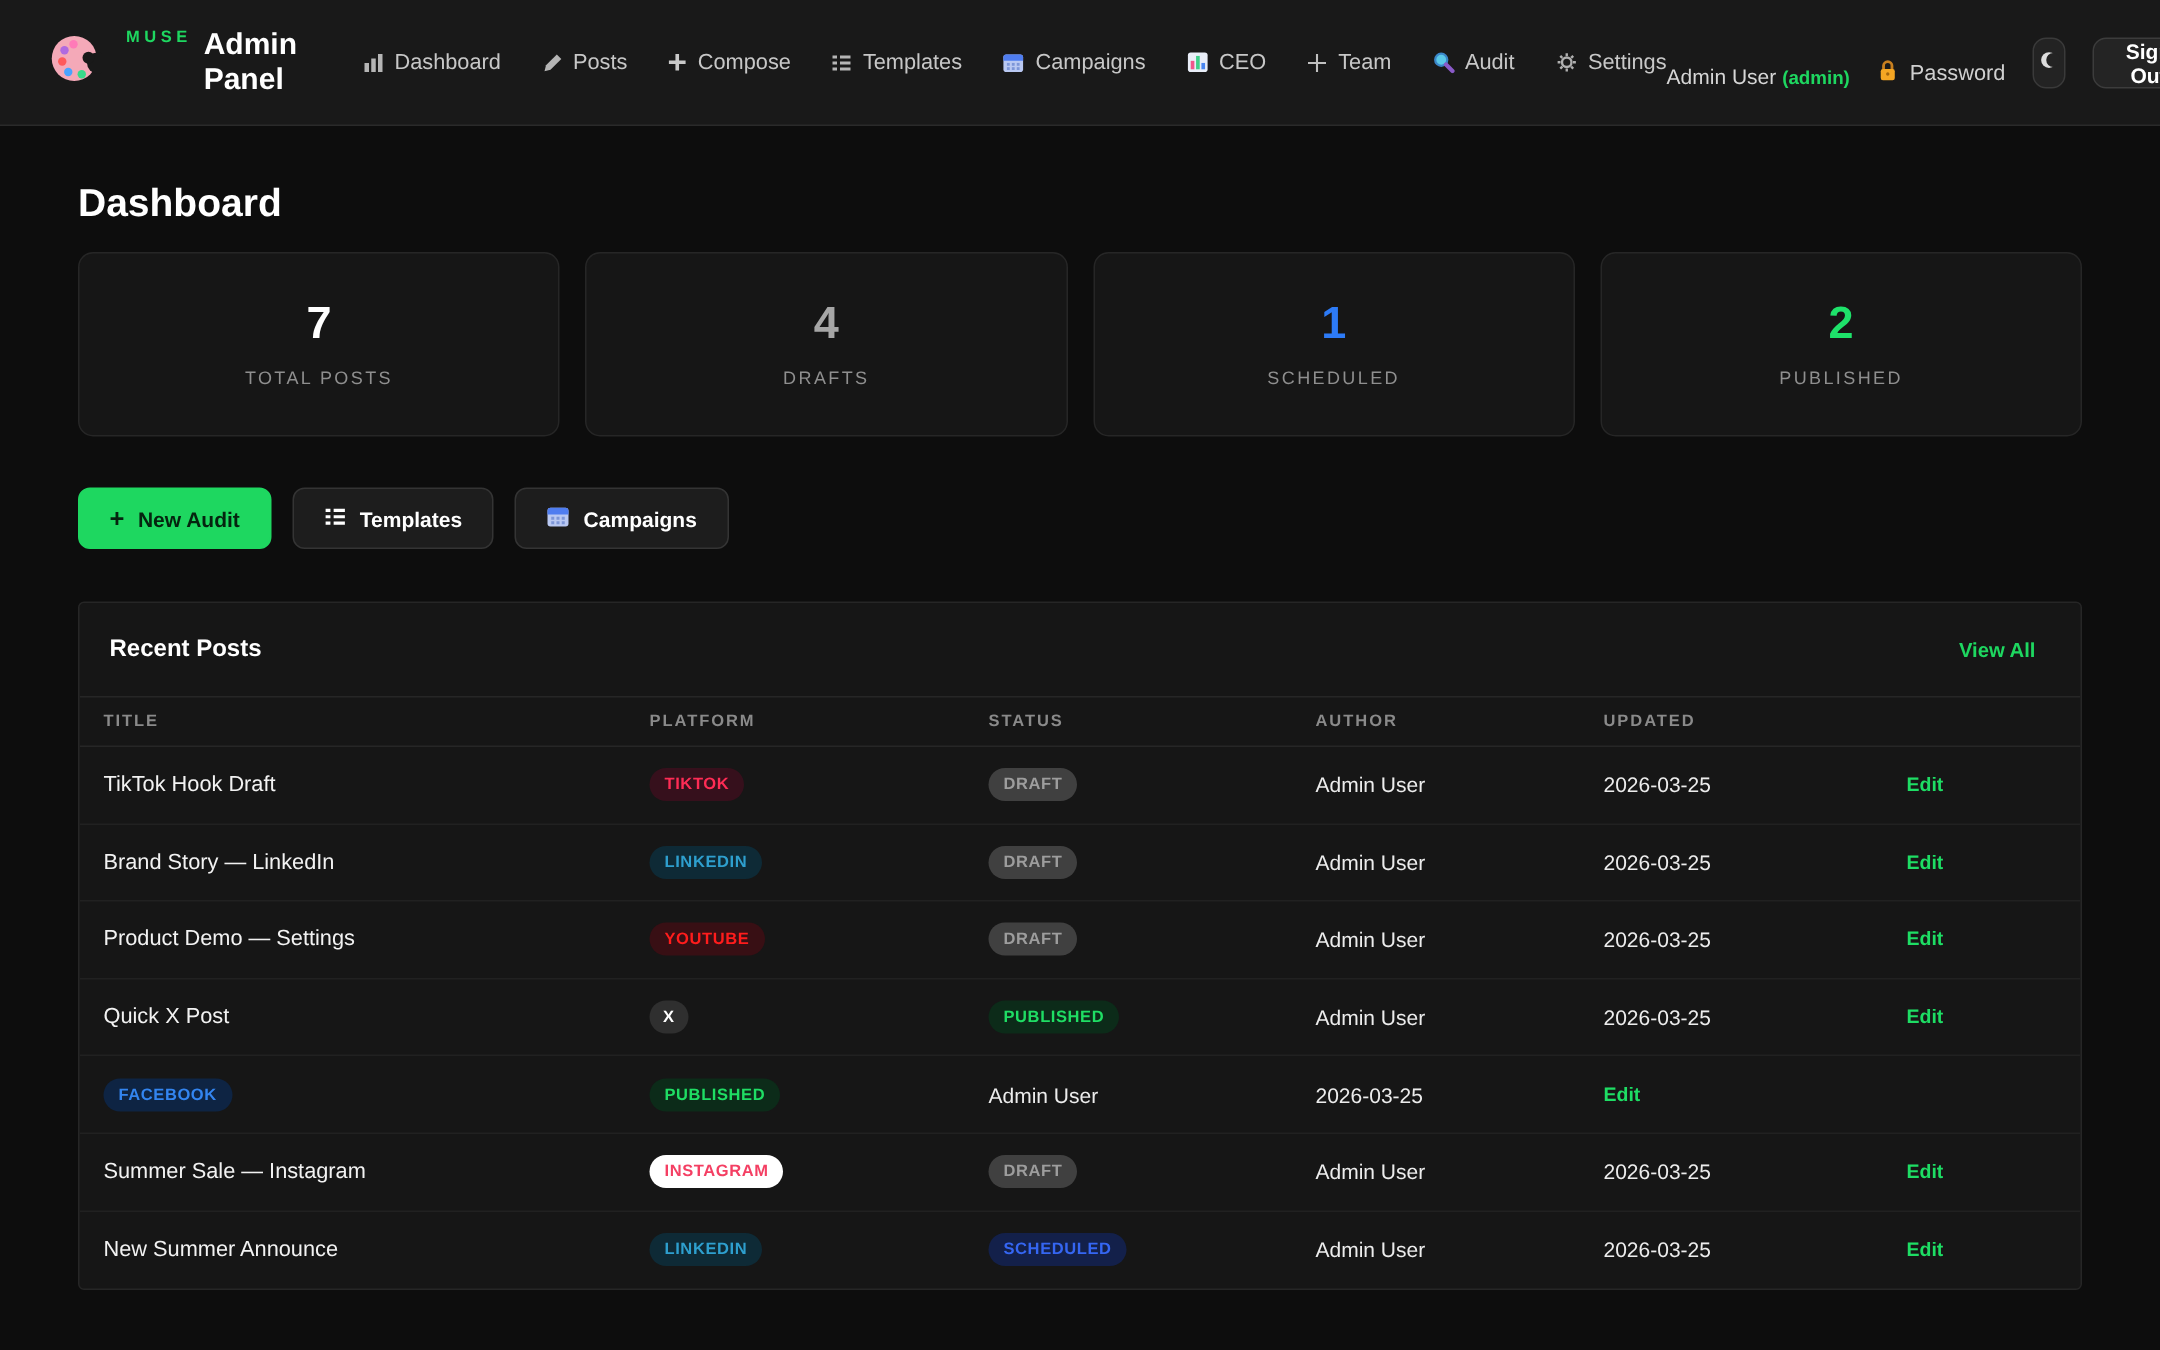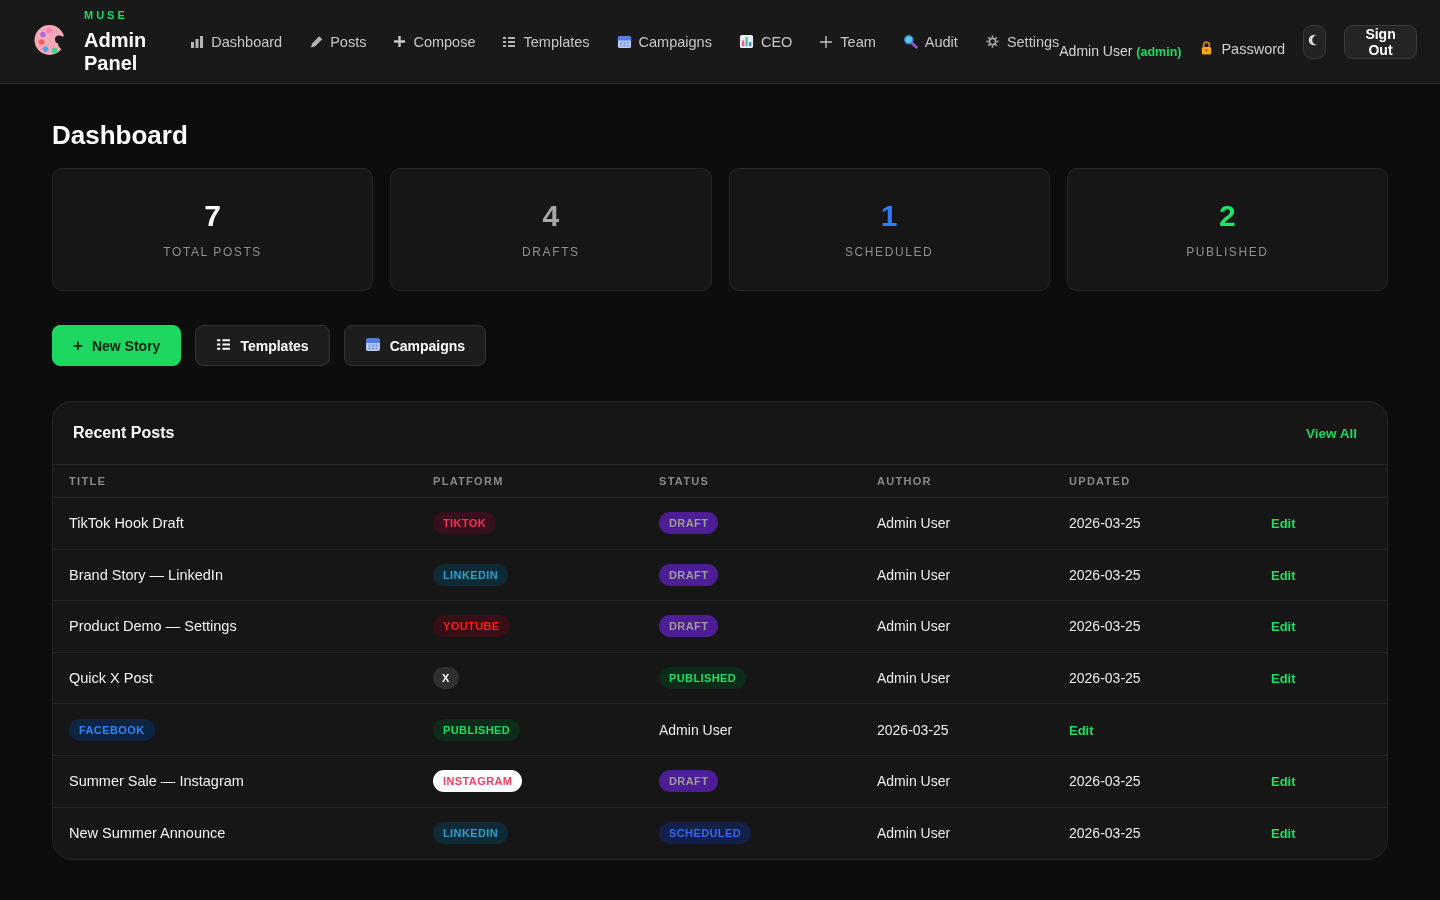--- a/index.html
+++ b/index.html
@@ -9,21 +9,21 @@
     color:#f1f1f1;
     font-family:"Liberation Sans", sans-serif;
     overflow:hidden;
   }
   
   .topbar {
     height:84px; background:#191919; border-bottom:1px solid #2a2a2a;
     display:flex; align-items:center; padding:0 32px;
   }
   .brand { display:flex; align-items:center; gap:16px; cursor:pointer; }
-  .brand-text { display:flex; flex-direction:column; gap:8px; }
+  .brand-text { display:flex; flex-direction:row; gap:8px; }
   .brand-kicker { color:#1ed760; font-size:11px; font-weight:700; letter-spacing:3px; }
   .brand-title { color:#ffffff; font-size:20px; font-weight:800; }
   .nav { display:flex; align-items:center; gap:27px; margin-left:44px; }
   .nav-item {
     display:flex; align-items:center; gap:7px;
     color:#c7c7c7; font-size:14.5px; cursor:pointer; white-space:nowrap;
   }
   .nav-item svg { display:block; }
   .right-cluster { margin-left:auto; display:flex; align-items:flex-end; gap:18px; }
   .user-chip { font-size:14px; color:#d6d6d6; white-space:nowrap; }
@@ -53,21 +53,21 @@
   .btn {
     height:41px; display:flex; align-items:center; gap:9px; padding:0 20px;
     border-radius:8px; font-size:14px; font-weight:700; cursor:pointer;
     font-family:"Liberation Sans", sans-serif; border:1px solid transparent;
   }
   .btn-primary { background:#1ed760; color:#05240f; border-color:#1ed760; }
   .btn-dark { background:#1d1d1d; color:#ffffff; border-color:#343434; }
   .plus-glyph { font-size:17px; font-weight:700; line-height:1; }
   
   .panel {
-    margin-top:35px; background:#161616; border:1px solid #262626; border-radius:20px;
+    margin-top:35px; background:#161616; border:1px solid #262626; border-radius:4px;
     overflow:hidden;
   }
   .panel-head {
     height:62px; display:flex; align-items:center; justify-content:space-between;
     padding:0 30px 0 20px;
   }
   .panel-title { font-size:16px; font-weight:800; color:#ffffff; }
   .view-all { color:#1ed760; font-size:13.5px; font-weight:700; cursor:pointer; text-decoration:none; }
   .t-grid {
     display:grid;
@@ -86,21 +86,21 @@
   .badge {
     display:inline-block; padding:5px 10px; border-radius:12px;
     font-size:11px; font-weight:700; letter-spacing:0.4px;
   }
   .badge[data-variant="tiktok"]    { color:#fe2c55; background:#36101c; }
   .badge[data-variant="linkedin"]  { color:#2e9fce; background:#0e2a36; }
   .badge[data-variant="youtube"]   { color:#ff1c1c; background:#380f14; }
   .badge[data-variant="x"]         { color:#ffffff; background:#2f2f2f; padding:5px 9px; }
   .badge[data-variant="facebook"]  { color:#3385f0; background:#0e2443; }
   .badge[data-variant="instagram"] { color:#f43f63; background:#ffffff; }
-  .badge[data-variant="draft"]     { color:#9d9d9d; background:#4c1d95; }
+  .badge[data-variant="draft"]     { color:#9d9d9d; background:#404040; }
   .badge[data-variant="published"] { color:#1fdd64; background:#0c2b19; }
   .badge[data-variant="scheduled"] { color:#3566f2; background:#13204a; }
 </style>
 </head>
 <body>
 
 <header class="topbar">
   <div class="brand">
     <span>
       <svg width="36" height="36" viewBox="0 0 36 36">
@@ -269,21 +269,21 @@
     </div>
     <div class="stat-card">
       <div class="stat-value" style="color: rgb(30, 226, 106);">2</div>
       <div class="stat-label">PUBLISHED</div>
     </div>
   </section>
 
   <section class="actions">
     <button class="btn btn-primary">
       <span class="plus-glyph">+</span>
-      <span>New Story</span>
+      <span>New Audit</span>
     </button>
     <button class="btn btn-dark">
       <span>
         <svg width="15" height="15" viewBox="0 0 14 14">
             <g stroke="#ffffff" stroke-width="2">
               <path d="M1 3h3M6 3h7"></path>
               <path d="M1 7h3M6 7h7"></path>
               <path d="M1 11h3M6 11h7"></path>
             </g>
           </svg>

